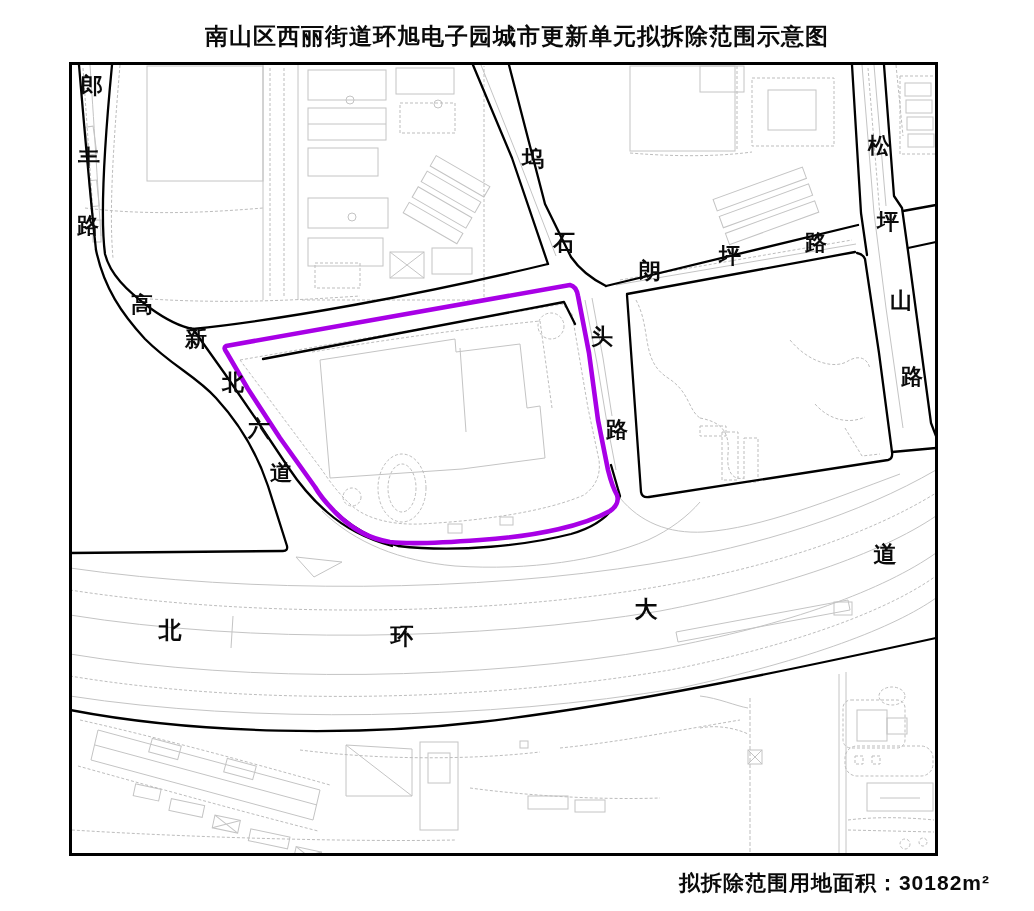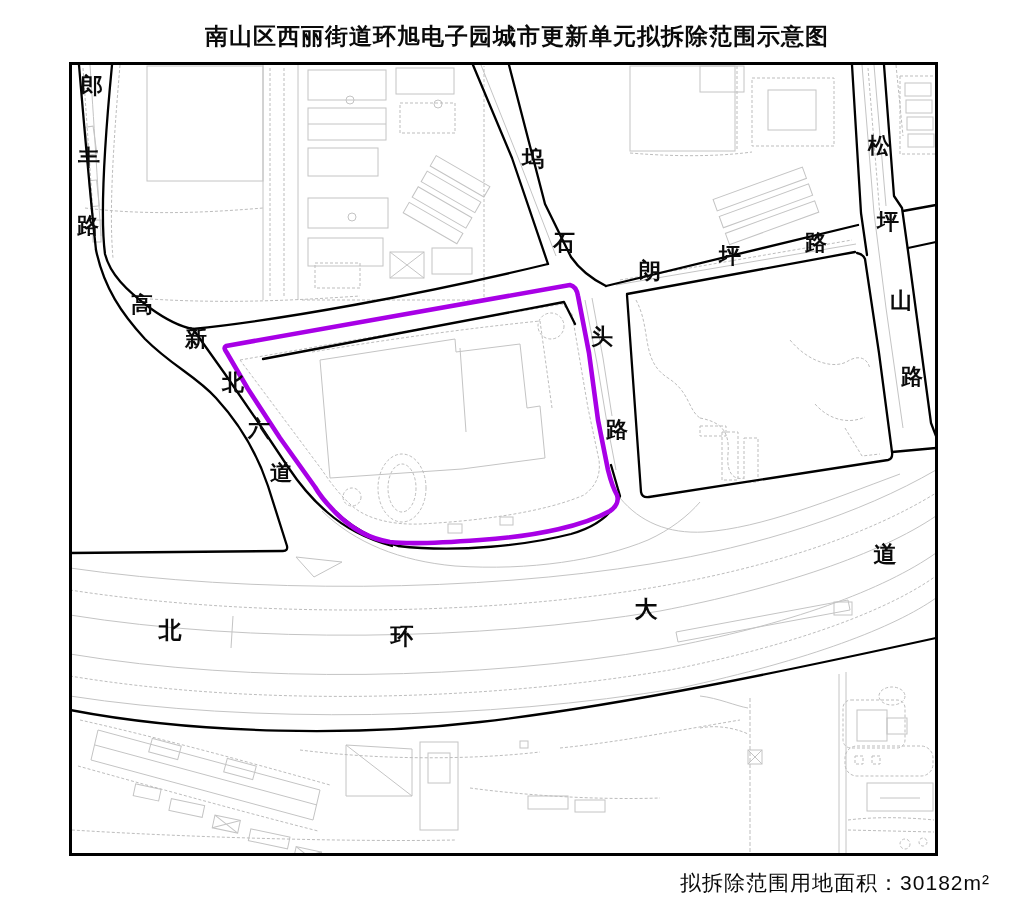--- a/index.html
+++ b/index.html
@@ -4,21 +4,21 @@
 <style>
   html,body{margin:0;padding:0;background:#ffffff;}
   body{font-family:"Liberation Sans","DejaVu Sans",sans-serif;}
   #page{position:relative;width:1034px;height:911px;background:#fff;overflow:hidden;margin-top:8px;}
   .title{position:absolute;top:13px;left:0;width:100%;text-align:center;
          font-size:23px;font-weight:700;color:#0a0a0a;letter-spacing:1px;}
   #map-svg{position:absolute;left:0;top:0;}
   .glyph{position:absolute;transform:translate(-50%,-50%);font-size:22px;font-weight:700;
          color:#0a0a0a;white-space:nowrap;line-height:1;}
   .glyph.big{font-size:23px;}
-  .footer{position:absolute;top:861px;right:44px;font-size:21px;font-weight:400;color:#0a0a0a;letter-spacing:1px;}
+  .footer{position:absolute;top:861px;right:44px;font-size:21px;font-weight:700;color:#0a0a0a;letter-spacing:1px;}
 </style>
 </head>
 <body>
 
 <div id="page">
 
   <div class="title">南山区西丽街道环旭电子园城市更新单元拟拆除范围示意图</div>
 
   <svg id="map-svg" width="1034" height="911" viewBox="0 0 1034 911">
     <defs>

